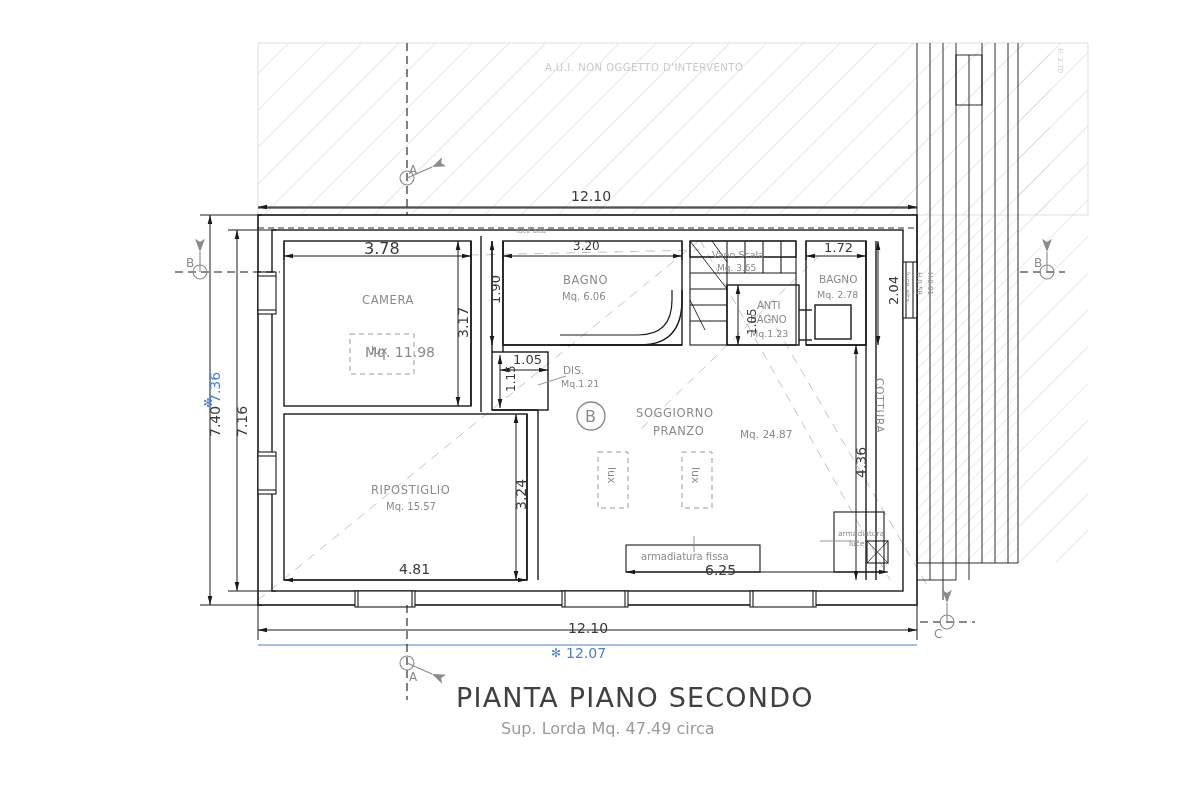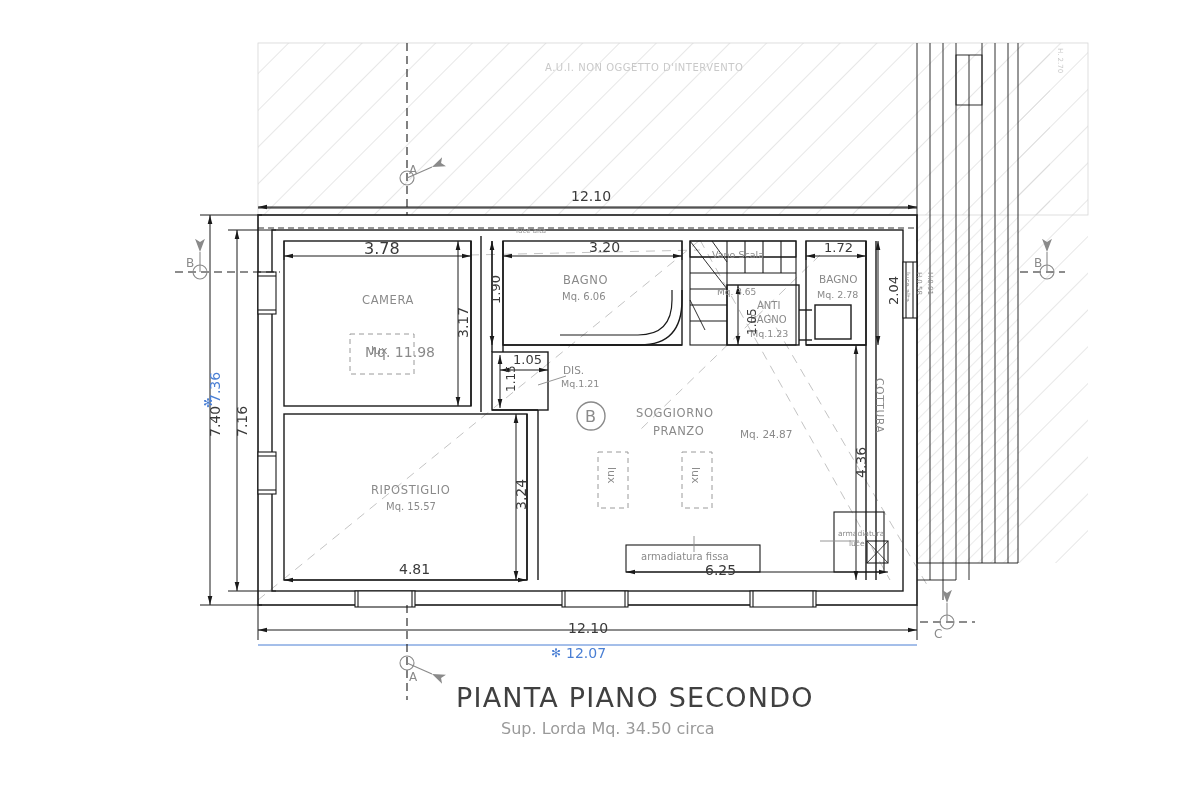--- a/index.html
+++ b/index.html
@@ -270,42 +270,42 @@
 
 <div class="lbl" style="left:362px; top:293px; font-size:11.5px; letter-spacing:0.6px;">CAMERA</div>
 <div class="lbl" style="left:365px; top:310px; font-size:14px;margin-top:34px;">Mq. 11.98</div>
 <div class="lbl" style="left:371px; top:344px; font-size:11px;">lux</div>
 
 <div class="dim" style="left:364px; top:239px; font-size:16px;">3.78</div>
 <div class="dim rot90" style="left:455px; top:338px; font-size:14px;">3.17</div>
 
 <div class="lbl" style="left:563px; top:273px; font-size:11.5px; letter-spacing:0.6px;">BAGNO</div>
 <div class="lbl" style="left:562px; top:291px; font-size:10px;">Mq. 6.06</div>
-<div class="dim" style="left:573px; top:239px; font-size:14px;margin-left:16px;">3.20</div>
+<div class="dim" style="left:573px; top:239px; font-size:12px;">3.20</div>
 <div class="dim rot90" style="left:488px; top:304px; font-size:13px;">1.90</div>
 
 <div class="lbl" style="left:563px; top:364px; font-size:10.5px;">DIS.</div>
 <div class="lbl" style="left:561px; top:378px; font-size:9.5px;">Mq.1.21</div>
 <div class="dim" style="left:513px; top:352px; font-size:13px;">1.05</div>
 <div class="dim rot90" style="left:504px; top:392px; font-size:12px;">1.15</div>
 
 <div class="lbl" style="left:636px; top:406px; font-size:11.5px; letter-spacing:0.6px;">SOGGIORNO</div>
 <div class="lbl" style="left:653px; top:424px; font-size:11.5px; letter-spacing:0.6px;">PRANZO</div>
 <div class="lbl" style="left:740px; top:428px; font-size:10.5px;">Mq. 24.87</div>
 <div class="lbl" style="left:585px; top:407px; font-size:16px;">B</div>
 <div class="lbl rotv" style="left:618px; top:467px; font-size:11px;">lux</div>
 <div class="lbl rotv" style="left:702px; top:467px; font-size:11px;">lux</div>
 
 <div class="lbl" style="left:371px; top:483px; font-size:11.5px; letter-spacing:0.6px;">RIPOSTIGLIO</div>
 <div class="lbl" style="left:386px; top:501px; font-size:10px;">Mq. 15.57</div>
 <div class="dim" style="left:399px; top:561px; font-size:14px;">4.81</div>
 <div class="dim rot90" style="left:513px; top:510px; font-size:14px;">3.24</div>
 
 <div class="lbl" style="left:712px; top:249px; font-size:9.5px;">Vano Scala</div>
-<div class="lbl" style="left:717px; top:263px; font-size:9px;margin-top:24px;">Mq. 3.65</div>
+<div class="lbl" style="left:717px; top:263px; font-size:9px;">Mq. 3.65</div>
 
 <div class="lbl" style="left:757px; top:300px; font-size:10px;">ANTI</div>
 <div class="lbl" style="left:750px; top:314px; font-size:10px;">BAGNO</div>
 <div class="lbl" style="left:750px; top:328px; font-size:9.5px;">Mq.1.23</div>
 <div class="dim rot90" style="left:745px; top:335px; font-size:12px;">1.05</div>
 
 <div class="lbl" style="left:819px; top:273px; font-size:10.5px;">BAGNO</div>
 <div class="lbl" style="left:817px; top:289px; font-size:9.5px;">Mq. 2.78</div>
 <div class="dim" style="left:824px; top:240px; font-size:13px;">1.72</div>
 <div class="dim rot90" style="left:886px; top:305px; font-size:13px;">2.04</div>
@@ -332,15 +332,15 @@
 <div class="lbl" style="left:186px; top:256px; font-size:12px;">B</div>
 <div class="lbl" style="left:1034px; top:256px; font-size:12px;">B</div>
 <div class="lbl" style="left:934px; top:627px; font-size:12px;">C</div>
 
 <div class="lbl rotv tiny" style="left:911px; top:272px;">luce alta</div>
 <div class="lbl rotv tiny" style="left:923px; top:272px;">H.0.58</div>
 <div class="lbl rotv tiny" style="left:934px; top:272px;">H.0.91</div>
 <div class="lbl rotv tiny faint" style="left:1064px; top:48px;">H. 2.70</div>
 
 <div class="title1" style="left:456px; top:682px;">PIANTA  PIANO SECONDO</div>
-<div class="title2" style="left:501px; top:719px;">Sup. Lorda  Mq. 34.50 circa</div>
+<div class="title2" style="left:501px; top:719px;">Sup. Lorda  Mq. 47.49 circa</div>
 
 </div>
 
 </body></html>

